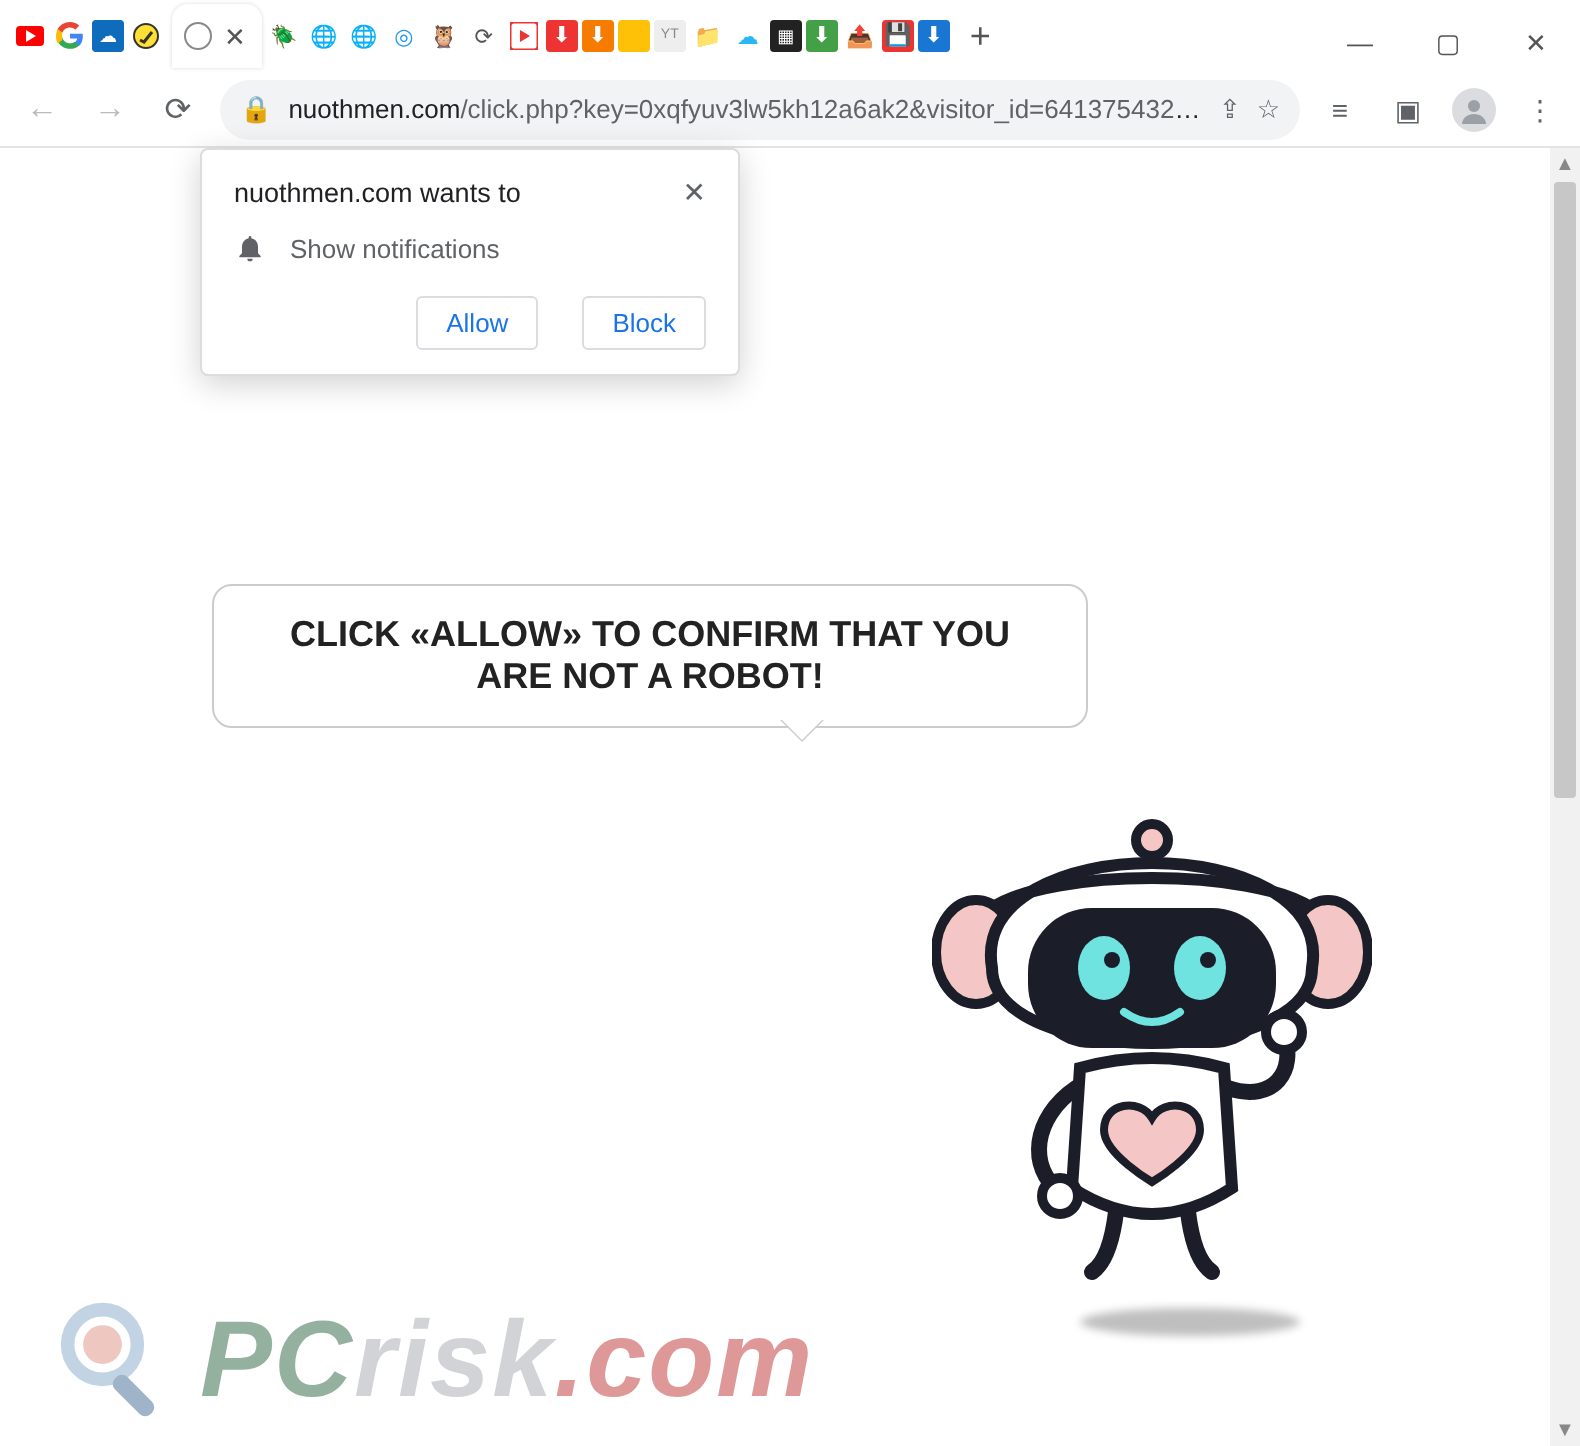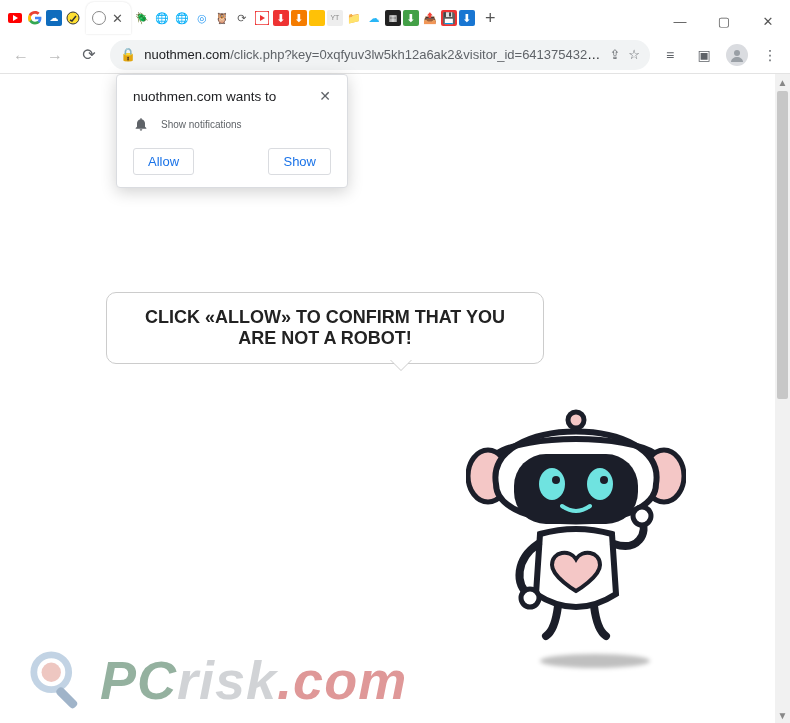--- a/index.html
+++ b/index.html
@@ -25,25 +25,25 @@
   .omnibox .url { color:#202124; white-space:nowrap; overflow:hidden; text-overflow:ellipsis; }
   .omnibox .url .path { color:#5f6368; }
   .rightcluster { display:flex; align-items:center; gap:10px; color:#5f6368; }
   .ricon { width:24px;height:24px;display:flex;align-items:center;justify-content:center;font-size:14px;}
   .avatar { width:22px;height:22px;border-radius:50%; background:#dadce0; display:flex;align-items:center;justify-content:center;}
 
   
   .viewport { position:relative; height: calc(723px - 36px - 38px); background:#fff; }
 
   
-  .permpopup { position:absolute; top:0; left:100px; width:232px; background:#fff; border:1px solid #dadce0; border-radius:4px; box-shadow:0 4px 16px rgba(0,0,0,.18); padding:14px 16px 12px; z-index:50;margin-left:16px;}
+  .permpopup { position:absolute; top:0; left:100px; width:270px; background:#fff; border:1px solid #dadce0; border-radius:4px; box-shadow:0 4px 16px rgba(0,0,0,.18); padding:14px 16px 12px; z-index:50;}
   .perm-title { font-size:13.5px; color:#202124; display:flex; justify-content:space-between; align-items:flex-start;}
   .perm-close { color:#5f6368; font-size:14px; cursor:pointer; line-height:1;}
-  .perm-row { display:flex; align-items:center; gap:12px; margin:12px 0 16px; color:#5f6368; font-size:10px;}
-  .perm-actions { display:flex; justify-content:space-between; gap:0;}
+  .perm-row { display:flex; align-items:center; gap:12px; margin:12px 0 16px; color:#5f6368; font-size:13px;}
+  .perm-actions { display:flex; justify-content:flex-end; gap:22px;}
   .perm-btn { border:1px solid #dadce0; background:#fff; color:#1a73e8; padding:5px 14px; font-size:13px; border-radius:3px; cursor:pointer;}
 
   
   .bubble { position:absolute; top:218px; left:106px; width:438px; background:#fff; border:1px solid #ccc; border-radius:10px; padding:14px 18px; text-align:center; font-weight:700; font-size:18px; color:#222;}
   .bubble::after { content:""; position:absolute; bottom:-17px; left:284px; border:10px solid transparent; border-top-color:#fff;}
   .bubble::before { content:""; position:absolute; bottom:-19px; left:283px; border:11px solid transparent; border-top-color:#ccc;}
 
   
   .robot { position:absolute; top:310px; left:466px; width:220px; height:260px; }
   .shadow { position:absolute; top:580px; left:540px; width:110px; height:14px; background:rgba(0,0,0,.25); border-radius:50%; filter:blur(2px);}
@@ -173,21 +173,21 @@
     <div class="perm-row">
       <span>
         <svg width="16" height="16" viewBox="0 0 24 24" fill="#5f6368">
             <path d="M12 22a2 2 0 0 0 2-2h-4a2 2 0 0 0 2 2zm6-6V11c0-3.1-2-5.6-5-6.3V4a1 1 0 1 0-2 0v.7C8 5.4 6 7.9 6 11v5l-2 2v1h16v-1l-2-2z"></path>
           </svg>
       </span>
       <span>Show notifications</span>
     </div>
     <div class="perm-actions">
       <button class="perm-btn">Allow</button>
-      <button class="perm-btn">Show</button>
+      <button class="perm-btn">Block</button>
     </div>
   </div>
 
   <div class="bubble">
     <span>CLICK «ALLOW» TO CONFIRM THAT YOU ARE NOT A ROBOT!</span>
   </div>
 
   <div class="robot">
     <svg viewBox="0 0 220 260" width="220" height="260">
 

